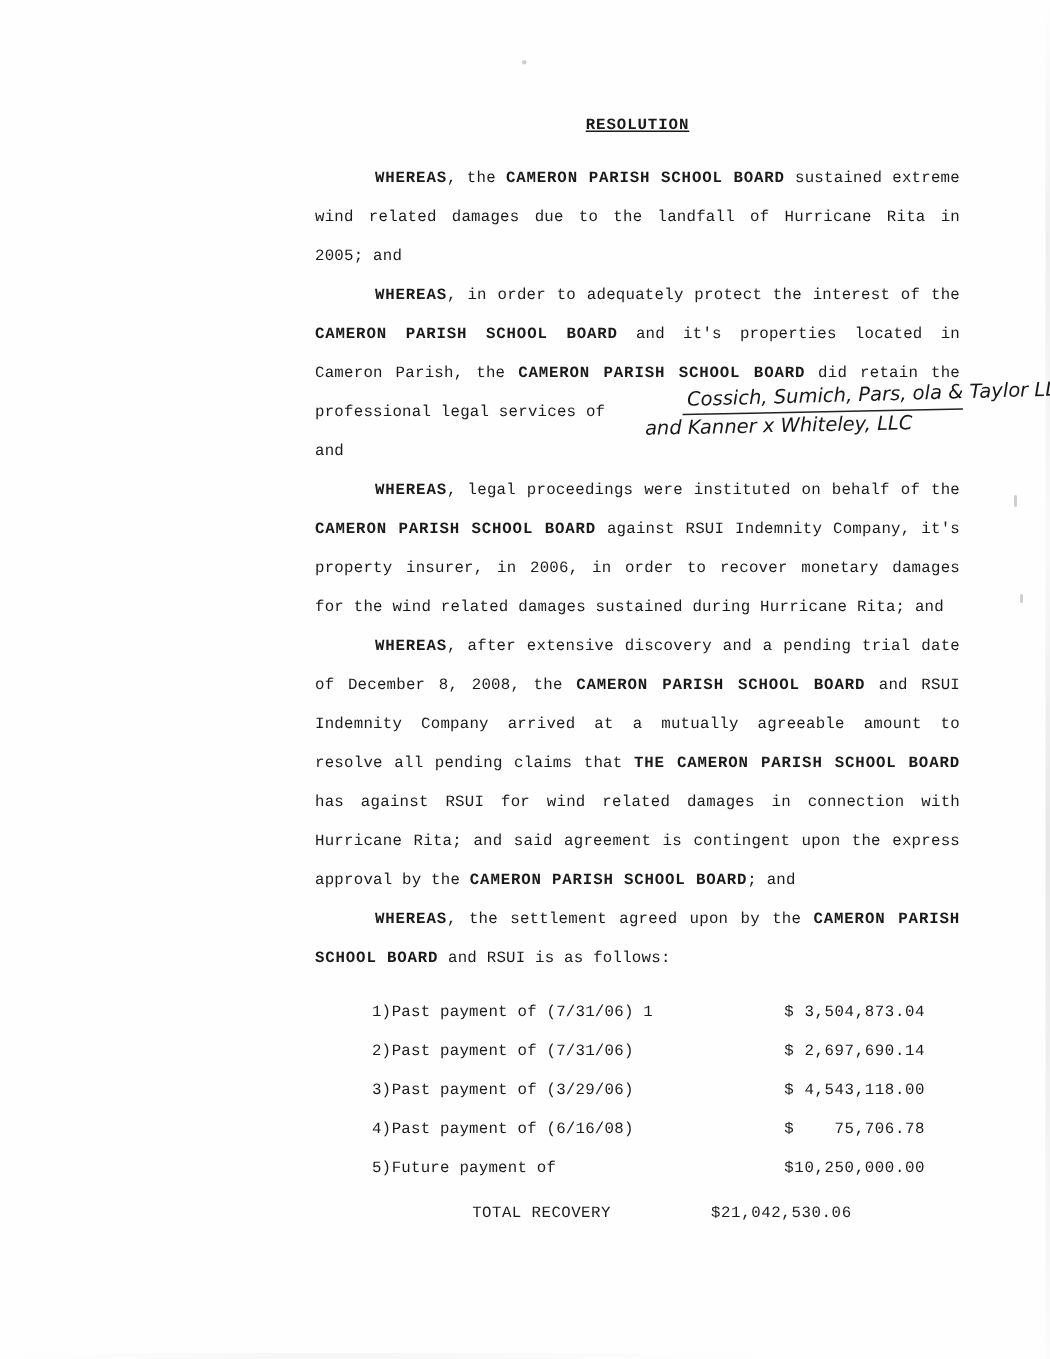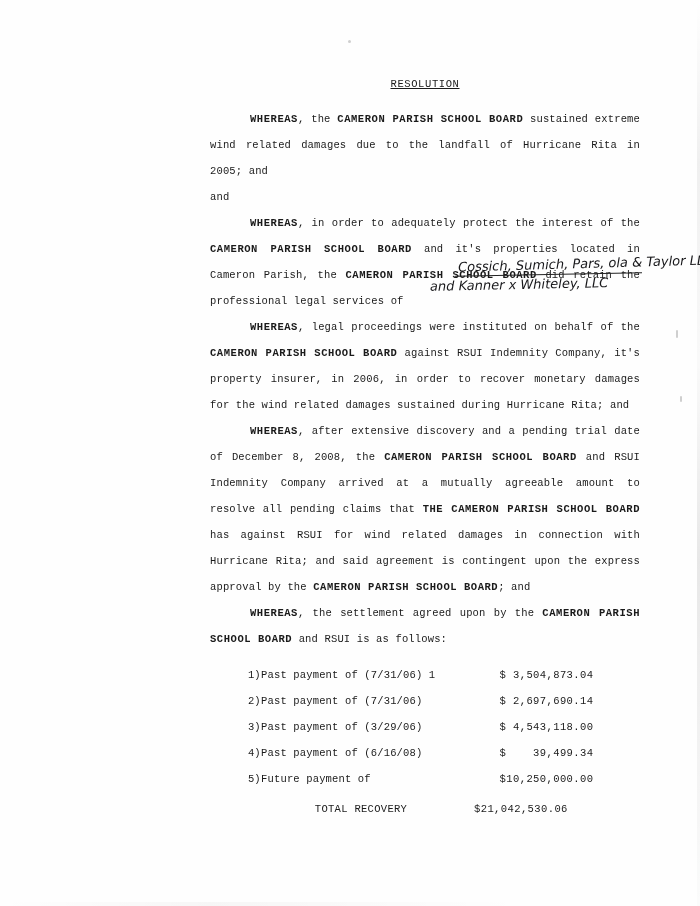--- a/index.html
+++ b/index.html
@@ -46,21 +46,21 @@
   .content {
     position: absolute;
     left: 210px;
     top: 78px;
     width: 430px;
   }
 
   .doc-title {
     text-align: center;
     font-size: 10.5px;
-    font-weight: normal;
+    font-weight: bold;
     letter-spacing: 0.6px;
     text-decoration: underline;
     margin: 0 0 16px 0;
   }
 
   p.para {
     margin: 0 0 0 0;
     font-size: 10.5px;
     line-height: 26px;
     text-align: justify;
@@ -126,21 +126,21 @@
     width: 52px;
     padding-left: 38px;
     box-sizing: border-box;
   }
   .pay-desc {
     width: 212px;
     letter-spacing: 0.15px;
   }
   .pay-amt {
     width: 150px;
-    text-align: left;
+    text-align: center;
     letter-spacing: 0.4px;
     white-space: pre;
     margin-left: 40px;
   }
   .pay-amt.underlined span.u {
   }
   .total-row {
     display: flex;
     align-items: baseline;
     margin-top: 4px;
@@ -169,24 +169,24 @@
 
   <div class="content">
 
     <div class="doc-title">RESOLUTION</div>
 
     <p class="para">
       <span class="indent"></span><b class="caps">WHEREAS</b><span>, the </span><b class="caps">CAMERON PARISH SCHOOL BOARD</b><span> sustained extreme wind related damages due to the landfall of Hurricane Rita in 2005; and</span>
     </p>
 
     <p class="para">
+      <span class="indent"></span><b class="caps">WHEREAS</b><span>, in order to adequately protect the interest of the </span><b class="caps">CAMERON PARISH SCHOOL BOARD</b><span> and it's properties located in Cameron Parish, the </span><b class="caps">CAMERON PARISH SCHOOL BOARD</b><span> did retain the professional legal services of </span><span class="hw-gap"></span>
+    </p>
+    <p class="para">
       <span>and</span>
-    </p>
-    <p class="para">
-      <span class="indent"></span><b class="caps">WHEREAS</b><span>, in order to adequately protect the interest of the </span><b class="caps">CAMERON PARISH SCHOOL BOARD</b><span> and it's properties located in Cameron Parish, the </span><b class="caps">CAMERON PARISH SCHOOL BOARD</b><span> did retain the professional legal services of </span><span class="hw-gap"></span>
     </p>
 
     <p class="para">
       <span class="indent"></span><b class="caps">WHEREAS</b><span>, legal proceedings were instituted on behalf of the </span><b class="caps">CAMERON PARISH SCHOOL BOARD</b><span> against RSUI Indemnity Company, it's property insurer, in 2006, in order to recover monetary damages for the wind related damages sustained during Hurricane Rita; and</span>
     </p>
 
     <p class="para">
       <span class="indent"></span><b class="caps">WHEREAS</b><span>, after extensive discovery and a pending trial date of December 8, 2008, the </span><b class="caps">CAMERON PARISH SCHOOL BOARD</b><span> and RSUI Indemnity Company arrived at a mutually agreeable amount to resolve all pending claims that </span><b class="caps">THE CAMERON PARISH SCHOOL BOARD</b><span> has against RSUI for wind related damages in connection with Hurricane Rita; and said agreement is contingent upon the express approval by the </span><b class="caps">CAMERON PARISH SCHOOL BOARD</b><span>; and</span>
     </p>
 
@@ -210,21 +210,21 @@
 
       <div class="pay-row">
         <span class="pay-num">3)</span>
         <span class="pay-desc">Past payment of (3/29/06)</span>
         <span class="pay-amt">$ 4,543,118.00</span>
       </div>
 
       <div class="pay-row">
         <span class="pay-num">4)</span>
         <span class="pay-desc">Past payment of (6/16/08)</span>
-        <span class="pay-amt">$    39,499.34</span>
+        <span class="pay-amt">$    75,706.78</span>
       </div>
 
       <div class="pay-row">
         <span class="pay-num">5)</span>
         <span class="pay-desc">Future payment of</span>
         <span class="pay-amt underlined"><span class="u">$10,250,000.00</span></span>
       </div>
 
       <div class="total-row">
         <span class="total-label">TOTAL RECOVERY</span>

